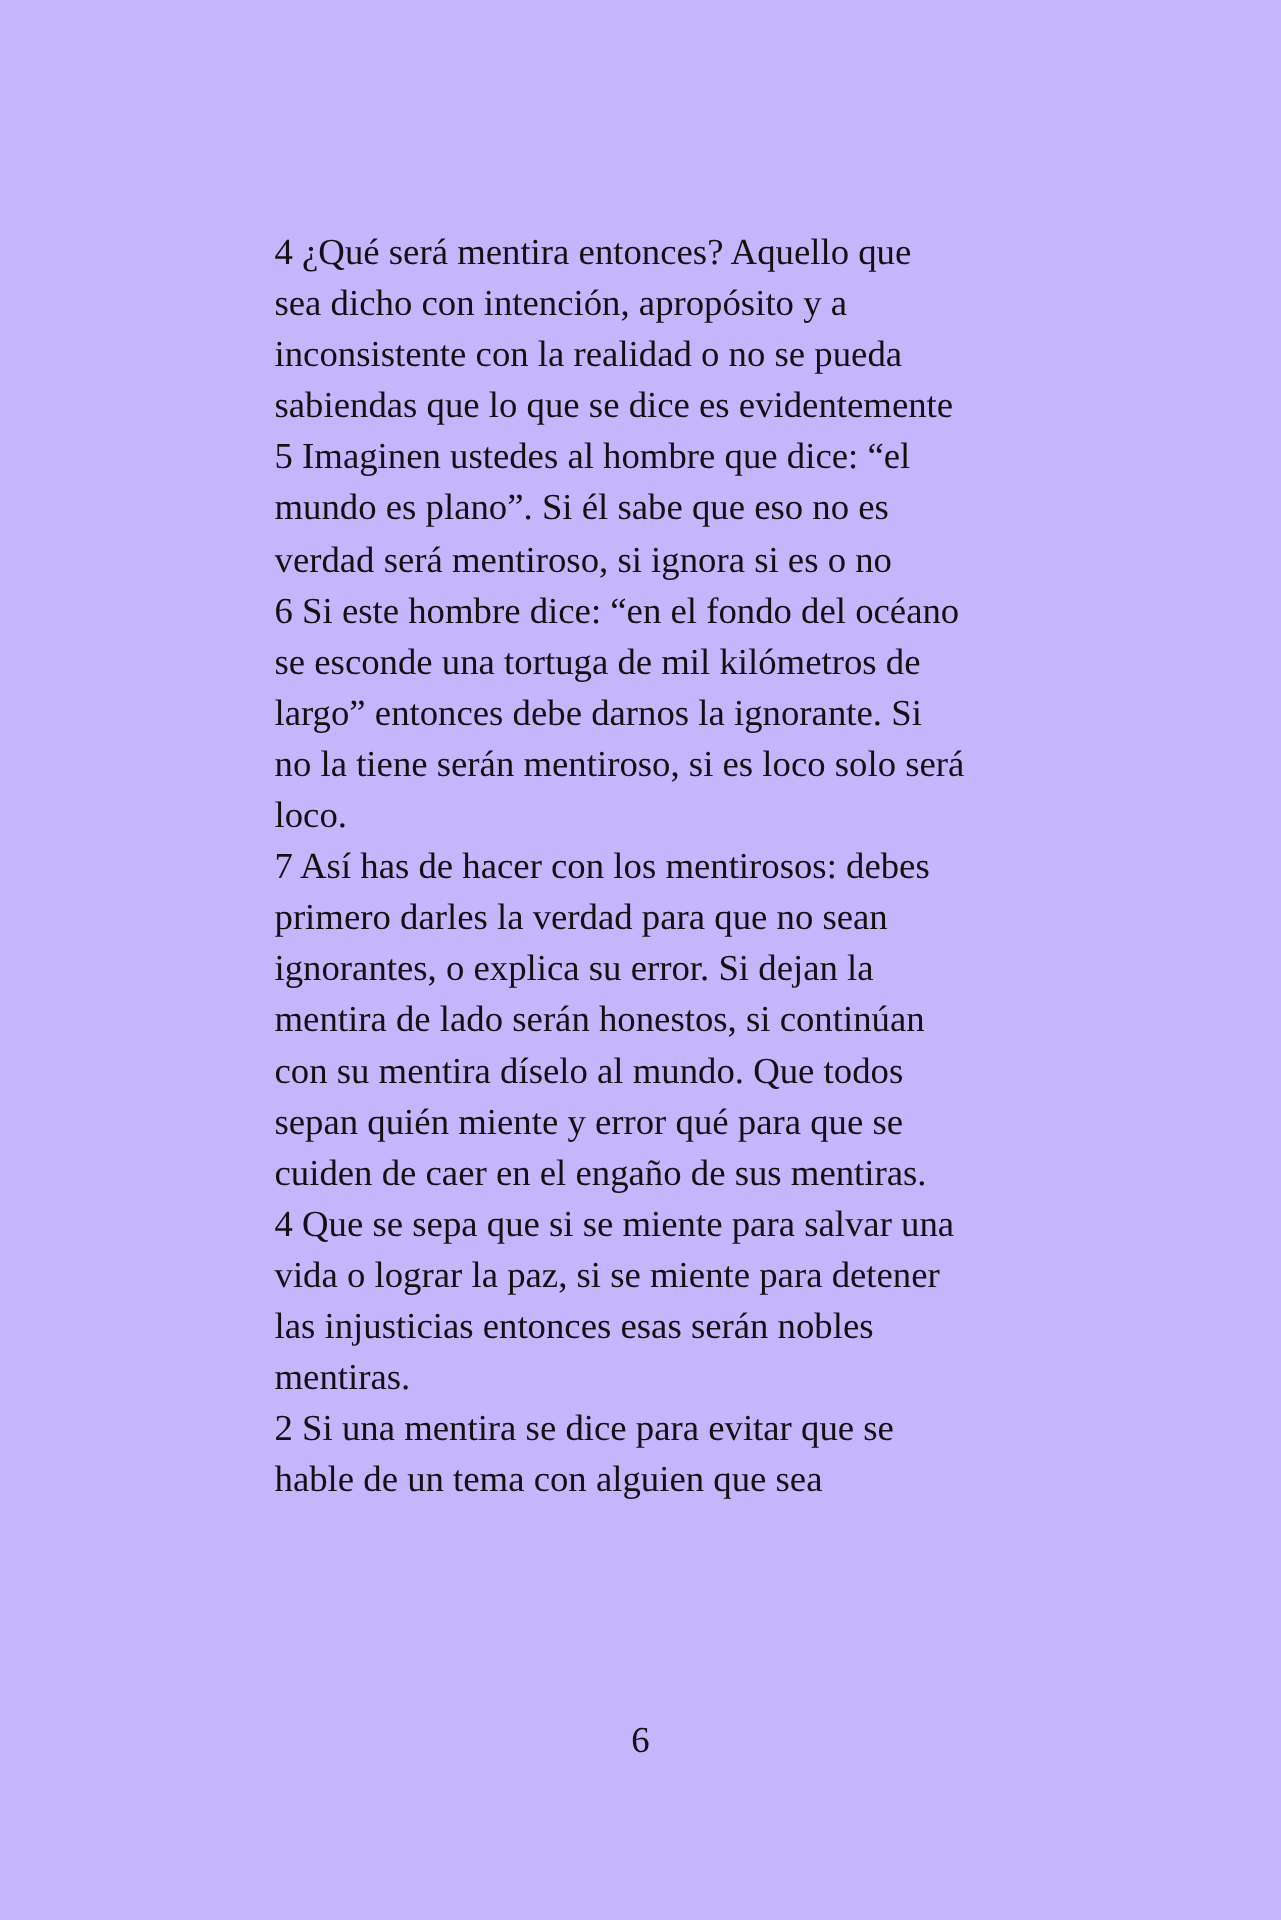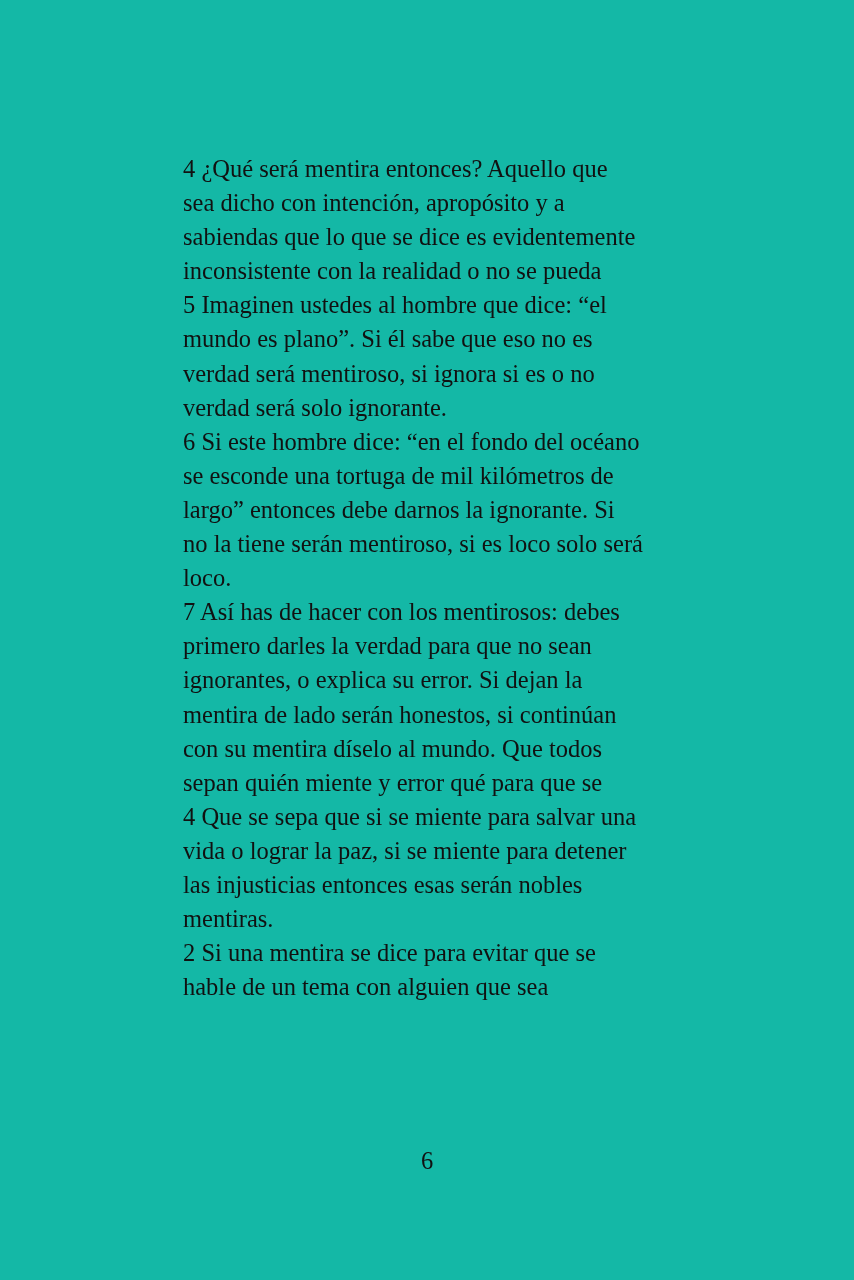--- a/index.html
+++ b/index.html
@@ -1,19 +1,19 @@
 <!DOCTYPE html>
 <html><head>
   <meta charset="utf-8">
   <style>
     html, body { margin: 0; padding: 0; background: #ffffff; }
     body { width: 854px; height: 1280px; position: relative; overflow: hidden; }
     .page {
       position: absolute; left: 0; top: 0; width: 854px; height: 1280px;
-      background: #14b8a6;
+      background: #c4b5fd;
     }
     .text-block {
       position: absolute; left: 183px; top: 152px; width: 500px;
       font-family: "Liberation Serif", serif;
       font-size: 24.5px;
       line-height: 34.1px;
       color: #111111;
     }
     .line { white-space: nowrap; display: block; }
     .page-number {
@@ -23,37 +23,37 @@
       font-size: 24.5px; line-height: 32px; color: #111111;
     }
   </style>
 </head>
 <body>
 
 <div class="page">
   <div class="text-block">
     <span class="line">4 ¿Qué será mentira entonces? Aquello que</span>
     <span class="line">sea dicho con intención, apropósito y a</span>
+    <span class="line">inconsistente con la realidad o no se pueda</span>
     <span class="line">sabiendas que lo que se dice es evidentemente</span>
-    <span class="line">inconsistente con la realidad o no se pueda</span>
     <span class="line">5 Imaginen ustedes al hombre que dice: “el</span>
     <span class="line">mundo es plano”. Si él sabe que eso no es</span>
     <span class="line">verdad será mentiroso, si ignora si es o no</span>
-    <span class="line">verdad será solo ignorante.</span>
     <span class="line">6 Si este hombre dice: “en el fondo del océano</span>
     <span class="line">se esconde una tortuga de mil kilómetros de</span>
     <span class="line">largo” entonces debe darnos la ignorante. Si</span>
     <span class="line">no la tiene serán mentiroso, si es loco solo será</span>
     <span class="line">loco.</span>
     <span class="line">7 Así has de hacer con los mentirosos: debes</span>
     <span class="line">primero darles la verdad para que no sean</span>
     <span class="line">ignorantes, o explica su error. Si dejan la</span>
     <span class="line">mentira de lado serán honestos, si continúan</span>
     <span class="line">con su mentira díselo al mundo. Que todos</span>
     <span class="line">sepan quién miente y error qué para que se</span>
+    <span class="line">cuiden de caer en el engaño de sus mentiras.</span>
     <span class="line">4 Que se sepa que si se miente para salvar una</span>
     <span class="line">vida o lograr la paz, si se miente para detener</span>
     <span class="line">las injusticias entonces esas serán nobles</span>
     <span class="line">mentiras.</span>
     <span class="line">2 Si una mentira se dice para evitar que se</span>
     <span class="line">hable de un tema con alguien que sea</span>
   </div>
   <div class="page-number">6</div>
 </div>
 

